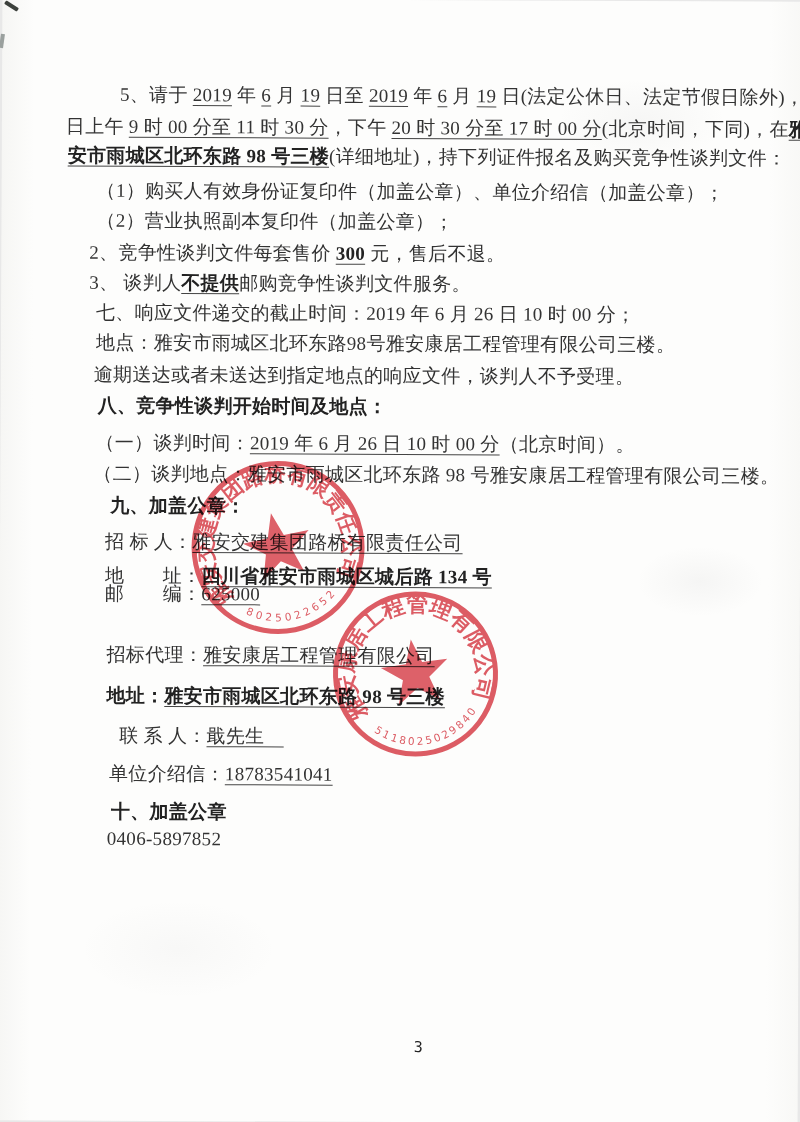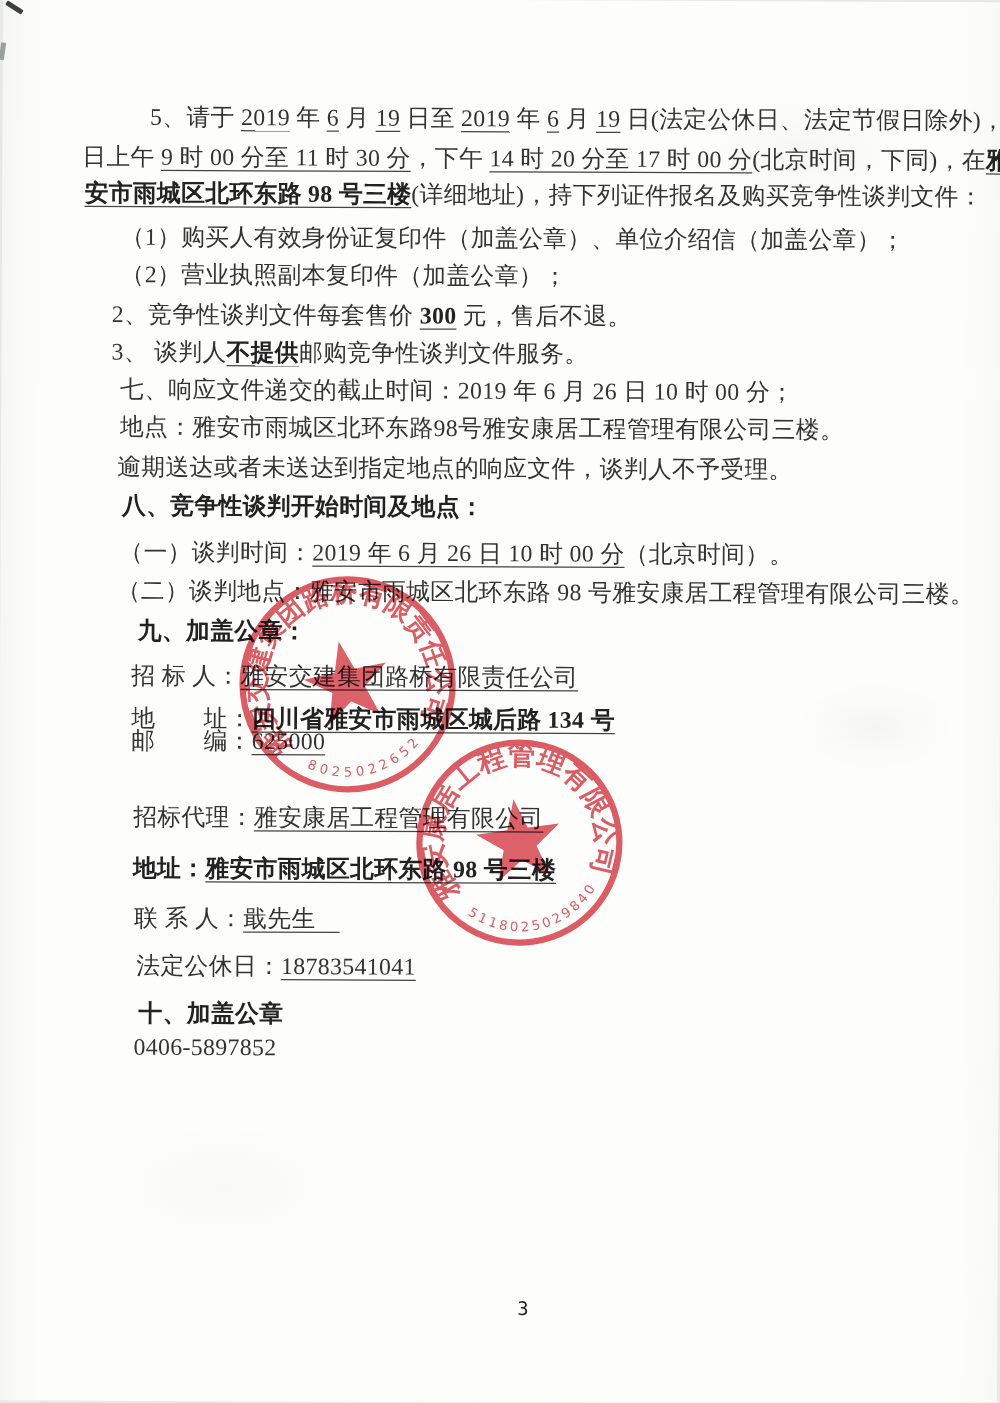--- a/index.html
+++ b/index.html
@@ -15,61 +15,61 @@
   .line{position:absolute;font-size:19px;line-height:22px;color:#333;
         white-space:nowrap;letter-spacing:.3px;}
   .line .u{text-decoration:underline;text-underline-offset:4px;text-decoration-thickness:1.2px;text-decoration-color:#444;}
   .line .b{font-weight:700;color:#222;}
   .l1{top:85px;left:118px}   .l2{top:117px;left:64px}  .l3{top:146px;left:66px}
   .l4{top:181px;left:95px}   .l5{top:211px;left:95px}  .l6{top:243px;left:88px}
   .l7{top:273px;left:88px}   .l8{top:303px;left:95px}  .l9{top:333px;left:95px}
   .l10{top:365px;left:93px}  .l11{top:396px;left:97px} .l12{top:433px;left:95px}
   .l13{top:464px;left:93px}  .l14{top:496px;left:110px}.l15{top:532px;left:105px}
   .l16{top:566px;left:105px} .l17{top:584px;left:105px}.l18{top:645px;left:107px}
-  .l19{top:686px;left:107px} .l20{top:726px;left:108px}.l21{top:764px;left:110px}
+  .l19{top:686px;left:107px} .l20{top:726px;left:120px}.l21{top:764px;left:110px}
   .l22{top:802px;left:112px} .l23{top:829px;left:108px}
   .pagenum{position:absolute;top:1038px;left:416px;font-size:15px;color:#222;
            font-family:"DejaVu Sans Mono",monospace;}
   .mark1{position:absolute;top:4px;left:4px;width:15px;height:4px;background:#3c403c;
          transform:rotate(32deg);border-radius:1px;}
   .mark2{position:absolute;top:34px;left:0px;width:4px;height:14px;background:#9aa09e;
          transform:rotate(8deg);}
   .stamp{position:absolute;mix-blend-mode:multiply;opacity:.85;}
   .stamp1{top:453px;left:183px;transform:rotate(-12deg);}
   .stamp2{top:583px;left:325px;transform:rotate(-8deg);}
   .stamp text{font-family:"Liberation Serif","DejaVu Serif",serif;font-weight:700;}
   .stamp .digits{font-family:"DejaVu Sans",sans-serif;font-weight:400;}
 </style>
 </head>
 <body>
 
 <div id="screen">
   <div class="sheet">
 
     <div class="line l1"><span>5、请于 </span><span class="u">2019</span><span> 年 </span><span class="u">6</span><span> 月 </span><span class="u">19</span><span> 日至 </span><span class="u">2019</span><span> 年 </span><span class="u">6</span><span> 月 </span><span class="u">19</span><span> 日(法定公休日、法定节假日除外)，每</span></div>
-    <div class="line l2"><span>日上午 </span><span class="u">9 时 00 分至 11 时 30 分</span><span>，下午 </span><span class="u">14 时 20 分至 17 时 00 分</span><span>(北京时间，下同)，在</span><span class="u b">雅</span></div>
+    <div class="line l2"><span>日上午 </span><span class="u">9 时 00 分至 11 时 30 分</span><span>，下午 </span><span class="u">20 时 30 分至 17 时 00 分</span><span>(北京时间，下同)，在</span><span class="u b">雅</span></div>
     <div class="line l3"><span class="u b">安市雨城区北环东路 98 号三楼</span><span>(详细地址)，持下列证件报名及购买竞争性谈判文件：</span></div>
     <div class="line l4"><span>（1）购买人有效身份证复印件（加盖公章）、单位介绍信（加盖公章）；</span></div>
     <div class="line l5"><span>（2）营业执照副本复印件（加盖公章）；</span></div>
     <div class="line l6"><span>2、竞争性谈判文件每套售价 </span><span class="u b">300</span><span> 元，售后不退。</span></div>
     <div class="line l7"><span>3、 谈判人</span><span class="u b">不提供</span><span>邮购竞争性谈判文件服务。</span></div>
     <div class="line l8"><span>七、响应文件递交的截止时间：2019 年 6 月 26 日 10 时 00 分；</span></div>
     <div class="line l9"><span>地点：雅安市雨城区北环东路98号雅安康居工程管理有限公司三楼。</span></div>
     <div class="line l10"><span>逾期送达或者未送达到指定地点的响应文件，谈判人不予受理。</span></div>
     <div class="line l11"><span class="b">八、竞争性谈判开始时间及地点：</span></div>
     <div class="line l12"><span>（一）谈判时间：</span><span class="u">2019 年 6 月 26 日 10 时 00 分</span><span>（北京时间）。</span></div>
     <div class="line l13"><span>（二）谈判地点：雅安市雨城区北环东路 98 号雅安康居工程管理有限公司三楼。</span></div>
     <div class="line l14"><span class="b">九、加盖公章：</span></div>
     <div class="line l15"><span>招 标 人：</span><span class="u">雅安交建集团路桥有限责任公司</span></div>
     <div class="line l16"><span>地　　址：</span><span class="u b">四川省雅安市雨城区城后路 134 号</span></div>
     <div class="line l17"><span>邮　　编：</span><span class="u">625000</span></div>
     <div class="line l18"><span>招标代理：</span><span class="u">雅安康居工程管理有限公司</span></div>
     <div class="line l19"><span class="b">地址：</span><span class="u b">雅安市雨城区北环东路 98 号三楼</span></div>
     <div class="line l20"><span>联 系 人：</span><span class="u">戢先生　</span></div>
-    <div class="line l21"><span>法定公休日：</span><span class="u">18783541041</span></div>
+    <div class="line l21"><span>单位介绍信：</span><span class="u">18783541041</span></div>
     <div class="line l22"><span class="b">十、加盖公章</span></div>
     <div class="line l23"><span>0406-5897852</span></div>
 
     <svg class="stamp stamp1" width="190" height="190" viewBox="0 0 190 190">
       <circle cx="95" cy="95" r="84" fill="none" stroke="#d8404a" stroke-width="5"></circle>
       <path id="arcA" fill="none" d="M 44.4,136.6 A 66,66 0 1 1 145.6,136.6"></path>
       <path id="arcAd" fill="none" d="M 38.5,143.1 A 75,75 0 0 0 151.5,143.1"></path>
       <text font-size="21" fill="#d8404a">
         <textPath href="#arcA" startOffset="1%">雅安交建集团路桥有限责任公司</textPath>
       </text>

